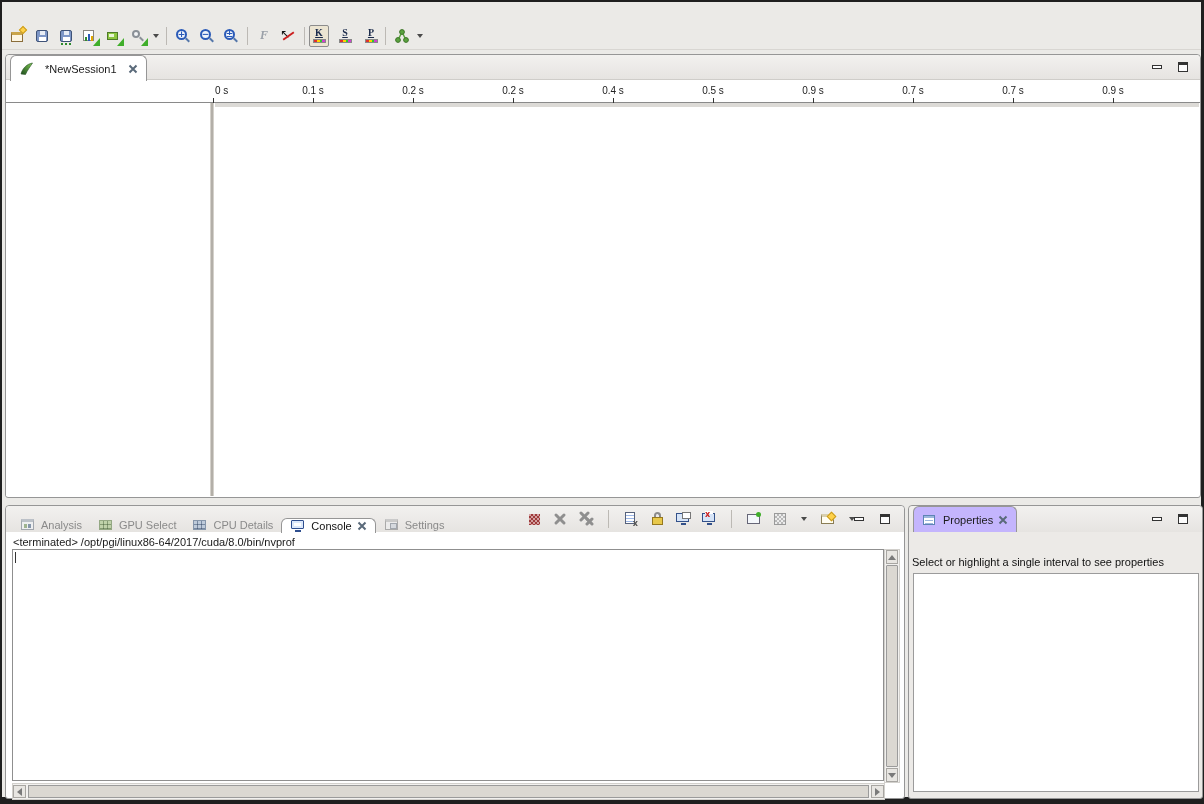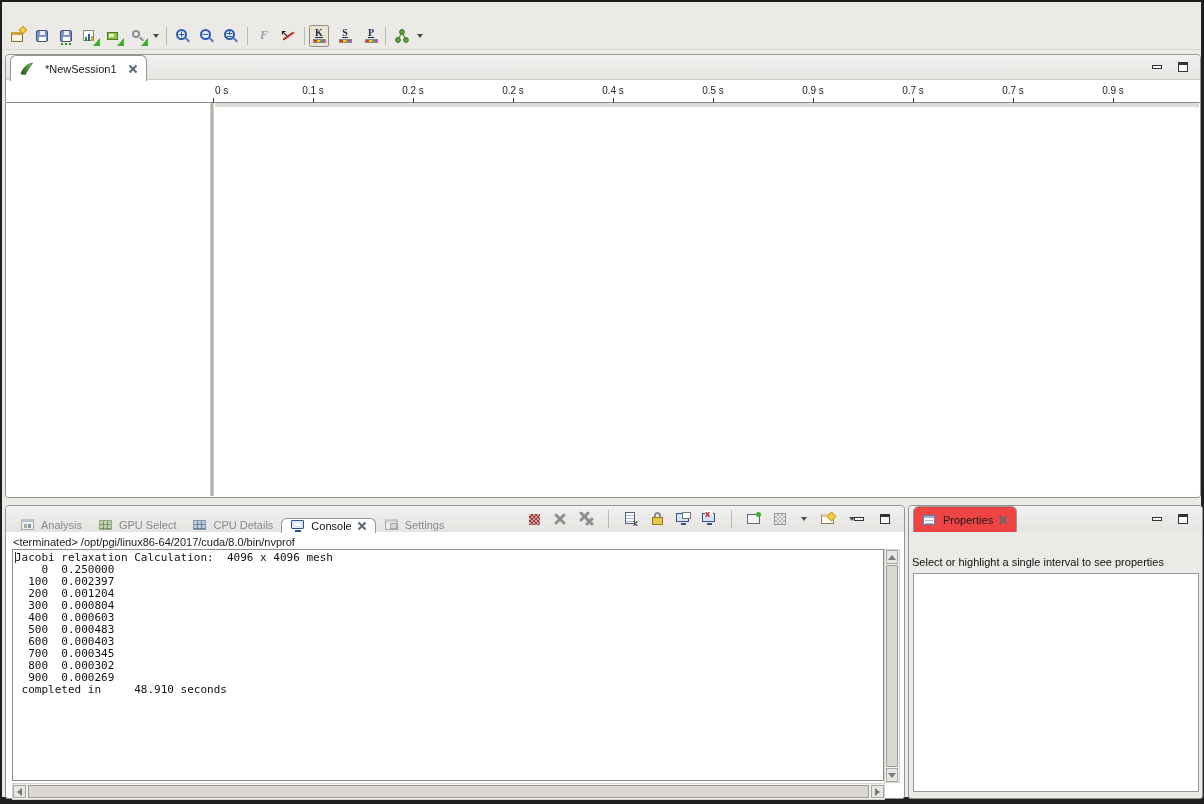--- a/index.html
+++ b/index.html
@@ -136,21 +136,21 @@
   .hscroll { position:absolute; left:6px; top:277px; width:873px; height:17px; background:#f2f1ef; border:1px solid #d2d0cc; }
   .hscroll .thumb { position:absolute; top:1px; bottom:1px; left:15px; right:15px; background:#dbd8d2; border:1px solid #9b9b9b; }
   .harrow { position:absolute; top:1px; bottom:1px; width:13px; background:#e8e6e2; border:1px solid #a8a6a2; display:flex; align-items:center; justify-content:center; }
   .harrow.left { left:0; } .harrow.right { right:0; }
   .tri-l { width:0;height:0;border-top:4px solid transparent;border-bottom:4px solid transparent;border-right:5px solid #7a7a7a; }
   .tri-r { width:0;height:0;border-top:4px solid transparent;border-bottom:4px solid transparent;border-left:5px solid #7a7a7a; }
 
   
   .ppanel { position:absolute; left:906px; top:503px; width:295px; height:294px; background:#eceae7; border:1px solid #969696; border-radius:4px 4px 3px 3px; }
   .ptabs { position:absolute; left:0; top:0; right:0; height:26px; background:linear-gradient(#f2f1ef,#e6e4e1); border-radius:4px 4px 0 0; }
-  .ptab { position:absolute; left:4px; top:0; height:26px; background:#ef4444; border:1px solid #969696; border-bottom:none; border-radius:6px 6px 0 0; display:flex; align-items:center; gap:5px; padding:0 8px; }
+  .ptab { position:absolute; left:4px; top:0; height:26px; background:#c4b5fd; border:1px solid #969696; border-bottom:none; border-radius:6px 6px 0 0; display:flex; align-items:center; gap:5px; padding:0 8px; }
   .pmsg { position:absolute; left:3px; top:50px; right:3px; color:#111; }
   .pbox { position:absolute; left:4px; top:67px; width:286px; height:219px; background:#fff; border:1px solid #9b9b9b; }
 </style>
 </head>
 <body>
 
 <div class="app">
 
 
   <div class="toolbar">
@@ -418,32 +418,20 @@
       <span class="caret"></span>
     </div>
     <div class="minmax" style="right:14px; top:8px;">
       <span class="ic-min"></span>
       <span class="ic-max"></span>
     </div>
 
     <div class="chead">&lt;terminated&gt; /opt/pgi/linux86-64/2017/cuda/8.0/bin/nvprof</div>
 
     <div class="ctext">
-      <pre>Jacobi relaxation Calculation:  4096 x 4096 mesh
-    0  0.250000
-  100  0.002397
-  200  0.001204
-  300  0.000804
-  400  0.000603
-  500  0.000483
-  600  0.000403
-  700  0.000345
-  800  0.000302
-  900  0.000269
- completed in     48.910 seconds</pre>
       <i class="cursorline"></i>
     </div>
 
     <div class="vscroll">
       <span class="sarrow up">
           <i class="tri-up"></i>
         </span>
       <span class="thumb"></span>
       <span class="sarrow down">
           <i class="tri-dn"></i>

